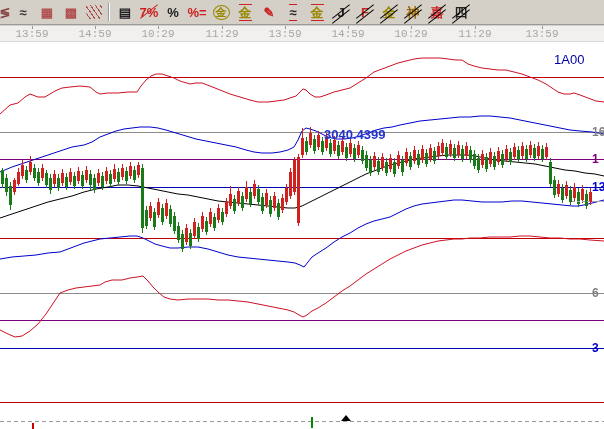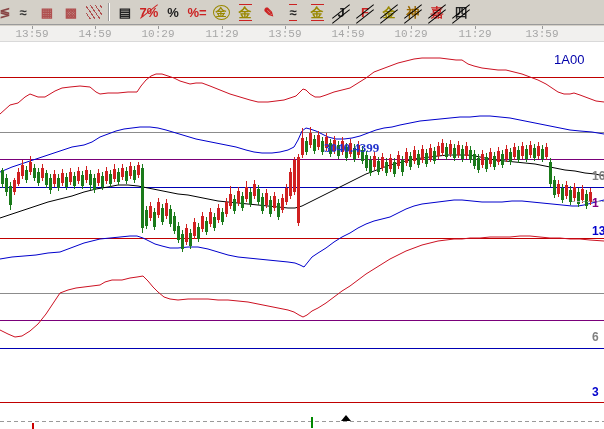--- a/index.html
+++ b/index.html
@@ -45,21 +45,20 @@
   .chart svg{position:absolute;top:0;left:0;}
   .price-label{
     position:absolute;font-size:13px;font-weight:bold;color:#2233cc;white-space:nowrap;
   }
   .code-label{
     position:absolute;font-size:13px;color:#0000aa;white-space:nowrap;text-align:right;
   }
   .edge-label{
     position:absolute;left:592px;font-size:12px;font-weight:bold;white-space:nowrap;
     transform:translateY(-50%);
-    margin-top:44px;
   }
 </style>
 </head>
 <body>
 
 <div class="window">
 
   <div class="toolbar">
       <div class="tb-btn half">
         <span class="tb-glyph" style="color: rgb(136, 68, 68);">≶</span>
@@ -471,21 +470,21 @@
           <line x1="586.5" x2="586.5" y1="190" y2="209" stroke="#1a7a1a" stroke-width="1"></line>
           <rect x="585" y="194" width="3" height="12" fill="#1a7a1a"></rect>
           <line x1="590.5" x2="590.5" y1="188" y2="205" stroke="#d02020" stroke-width="1"></line>
           <rect x="589" y="192" width="3" height="10" fill="#d02020"></rect>
         </g>
         <line x1="572" x2="604" y1="201.5" y2="201.5" stroke="#aaaaaa" stroke-width="1" stroke-dasharray="3,2"></line>
         <line x1="33" x2="33" y1="423" y2="429" stroke="#cc0000" stroke-width="2"></line>
         <line x1="312" x2="312" y1="417" y2="428" stroke="#008800" stroke-width="2"></line>
         <polygon points="341,421 351,421 346,415" fill="#000000"></polygon>
       </svg>
-    <div class="price-label" style="left: 324px; top: 98px; font-family: Liberation Serif, serif;">3040.4399</div>
+    <div class="price-label" style="left: 324px; top: 85px;">3040.4399</div>
     <div class="code-label" style="left: 554px; top: 10px;">1A00</div>
   <div class="edge-label" style="top: 90px; color: rgb(128, 128, 128);">16</div>
       <div class="edge-label" style="top: 117px; color: rgb(128, 0, 128);">1</div>
       <div class="edge-label" style="top: 145px; color: rgb(0, 0, 204);">13</div>
       <div class="edge-label" style="top: 251px; color: rgb(128, 128, 128);">6</div>
       <div class="edge-label" style="top: 306px; color: rgb(0, 0, 204);">3</div>
     </div>
 
 </div>
 

